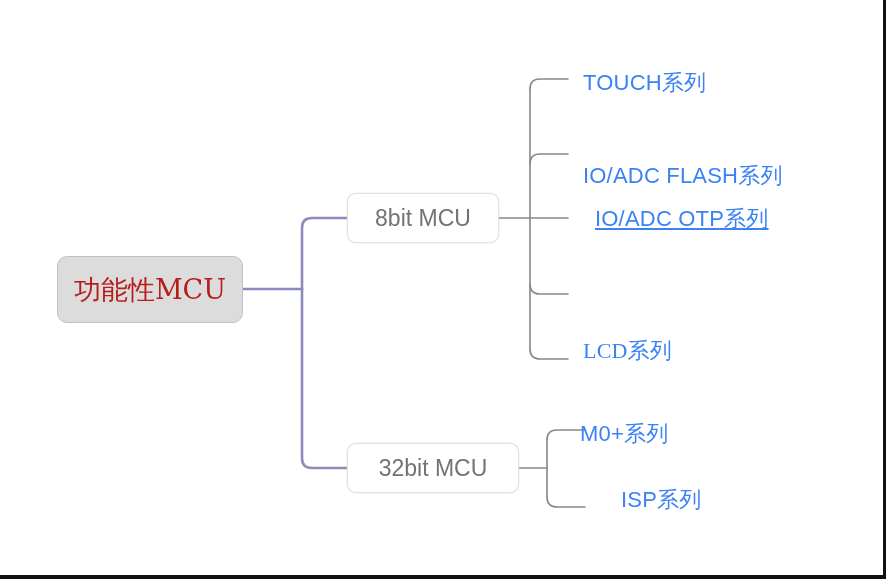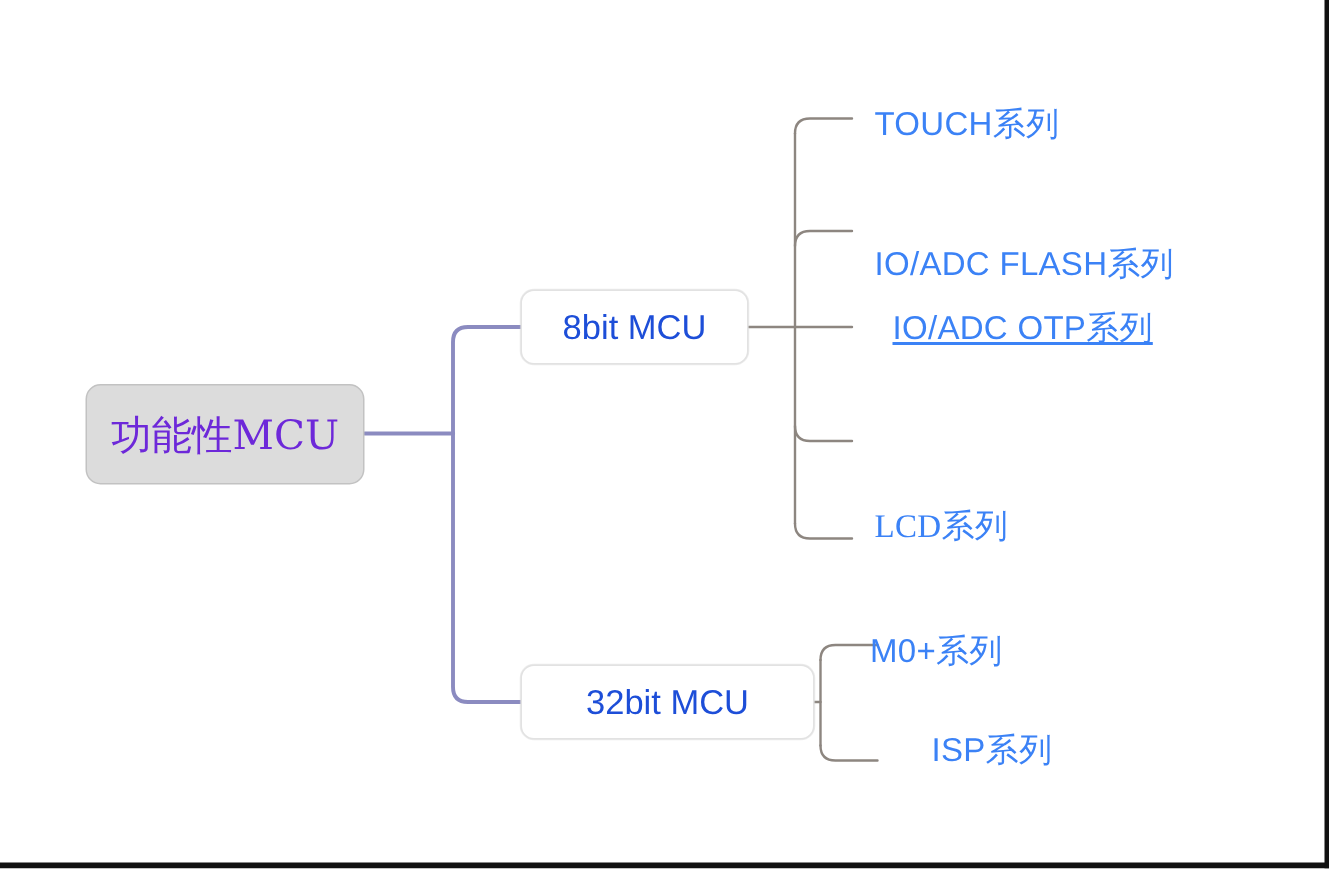--- a/index.html
+++ b/index.html
@@ -36,43 +36,43 @@
     white-space: nowrap;
   }
   .root-node {
     left: 57px;
     top: 256px;
     width: 186px;
     height: 67px;
     background: #dcdcdc;
     border: 1px solid #c2c2c2;
     border-radius: 10px;
-    color: #6d28d9;
+    color: #b91c1c;
     font-family: "DejaVu Serif", "Liberation Serif", serif;
     font-size: 27px;
     letter-spacing: 0px;
   }
   .branch-node {
     background: #ffffff;
     border: 1px solid #e2e2e2;
     border-radius: 9px;
-    color: #1d4ed8;
+    color: #737373;
     font-size: 23px;
     box-shadow: 0 0 0 0.5px rgba(200,200,200,0.35);
   }
   .branch-8bit {
     left: 347px;
     top: 193px;
     width: 152px;
     height: 50px;
   }
   .branch-32bit {
     left: 347px;
     top: 443px;
-    width: 196px;
+    width: 172px;
     height: 50px;
   }
 
   
   .leaf {
     position: absolute;
     white-space: nowrap;
     color: #3b82f6;
     font-size: 22px;
     line-height: 22px;

